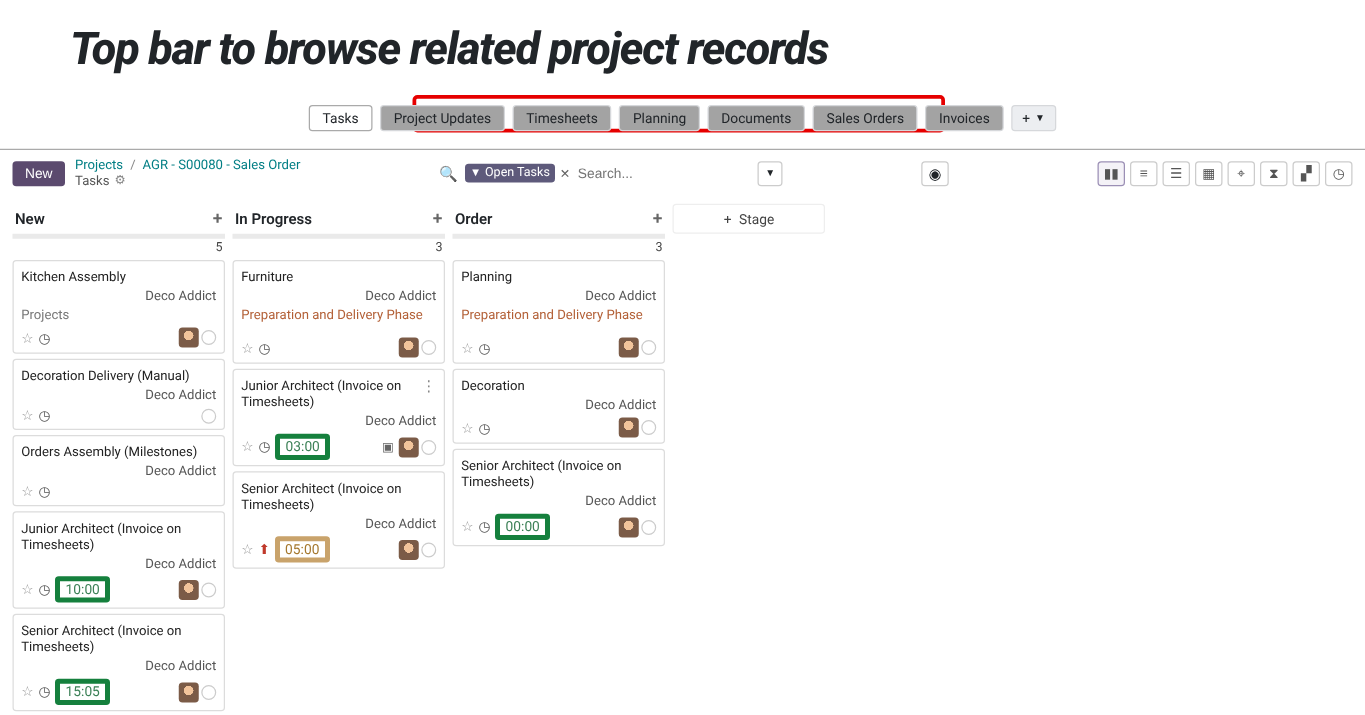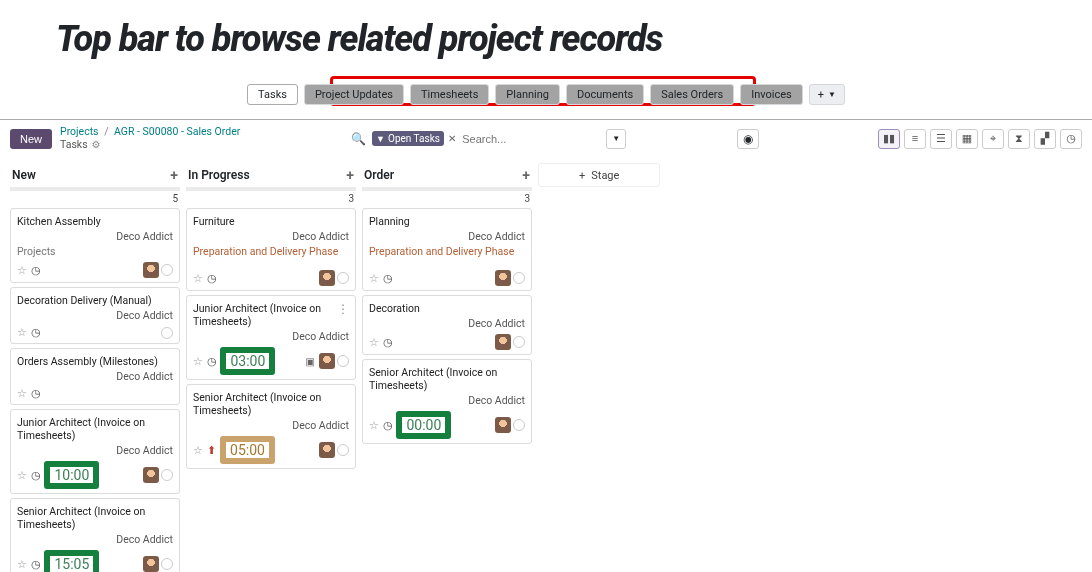--- a/index.html
+++ b/index.html
@@ -36,21 +36,21 @@
   .col-bar { height: 4px; background: #eaeaea; width: 100%; margin-bottom: 2px; }
   .col-count { font-size: 10px; color: #444; text-align: right; padding-right: 2px; margin-bottom: 4px; }
   .card { border: 1px solid #dcdcdc; border-radius: 3px; padding: 6px 6px 4px 6px; margin-bottom: 4px; font-size: 10.5px; position: relative; }
   .card-title { font-weight: 400; color: #222; margin-bottom: 2px; }
   .card-sub { color: #555; margin-bottom: 2px; text-align: right; }
   .card-sub2 { color: #777; margin-bottom: 2px; }
   .card-phase { color: #b36037; margin-bottom: 12px; }
   .card-footer { display: flex; align-items: center; gap: 4px; margin-top: 4px; }
   .star { color: #999; font-size: 11px; }
   .clk { color: #555; font-size: 11px; }
-  .badge-time { border: 6px solid #15803d; color: #3c8157; border-radius: 3px; font-size: 14px; padding: 0 4px; }
+  .badge-time { border: 4px solid #15803d; color: #3c8157; border-radius: 3px; font-size: 11px; padding: 0 4px; }
   .badge-time.orange { border-color: #c9a36b; color: #a5782e; }
   .avatar-box { margin-left: auto; display: flex; align-items: center; gap: 2px; }
   .avatar { width: 16px; height: 16px; border-radius: 3px; background: linear-gradient(135deg,#7b5b47,#4a3529); display:inline-block; }
   .avatar.face { background: radial-gradient(circle at 50% 40%, #f2c49b 30%, #7b5b47 31%); }
   .dot { width: 12px; height: 12px; border-radius: 50%; border: 1px solid #ccc; display:inline-block; }
   .upload-icon { color: #c0392b; font-size: 11px; }
   .card .menu-dots { position: absolute; right: 6px; top: 6px; color: #888; font-size: 12px; cursor: pointer; }
   .ai-icon { color: #666; font-size: 10px; margin-right: 2px; }
   .add-stage { border: 1px solid #eee; border-radius: 3px; padding: 8px 40px; font-size: 11px; color: #444; cursor: pointer; display: flex; align-items: center; gap: 6px; height: 24px; }
   .eye-btn { border: 1px solid #ccc; border-radius: 3px; width: 22px; height: 20px; display: flex; align-items: center; justify-content: center; margin-right: 8px; }

